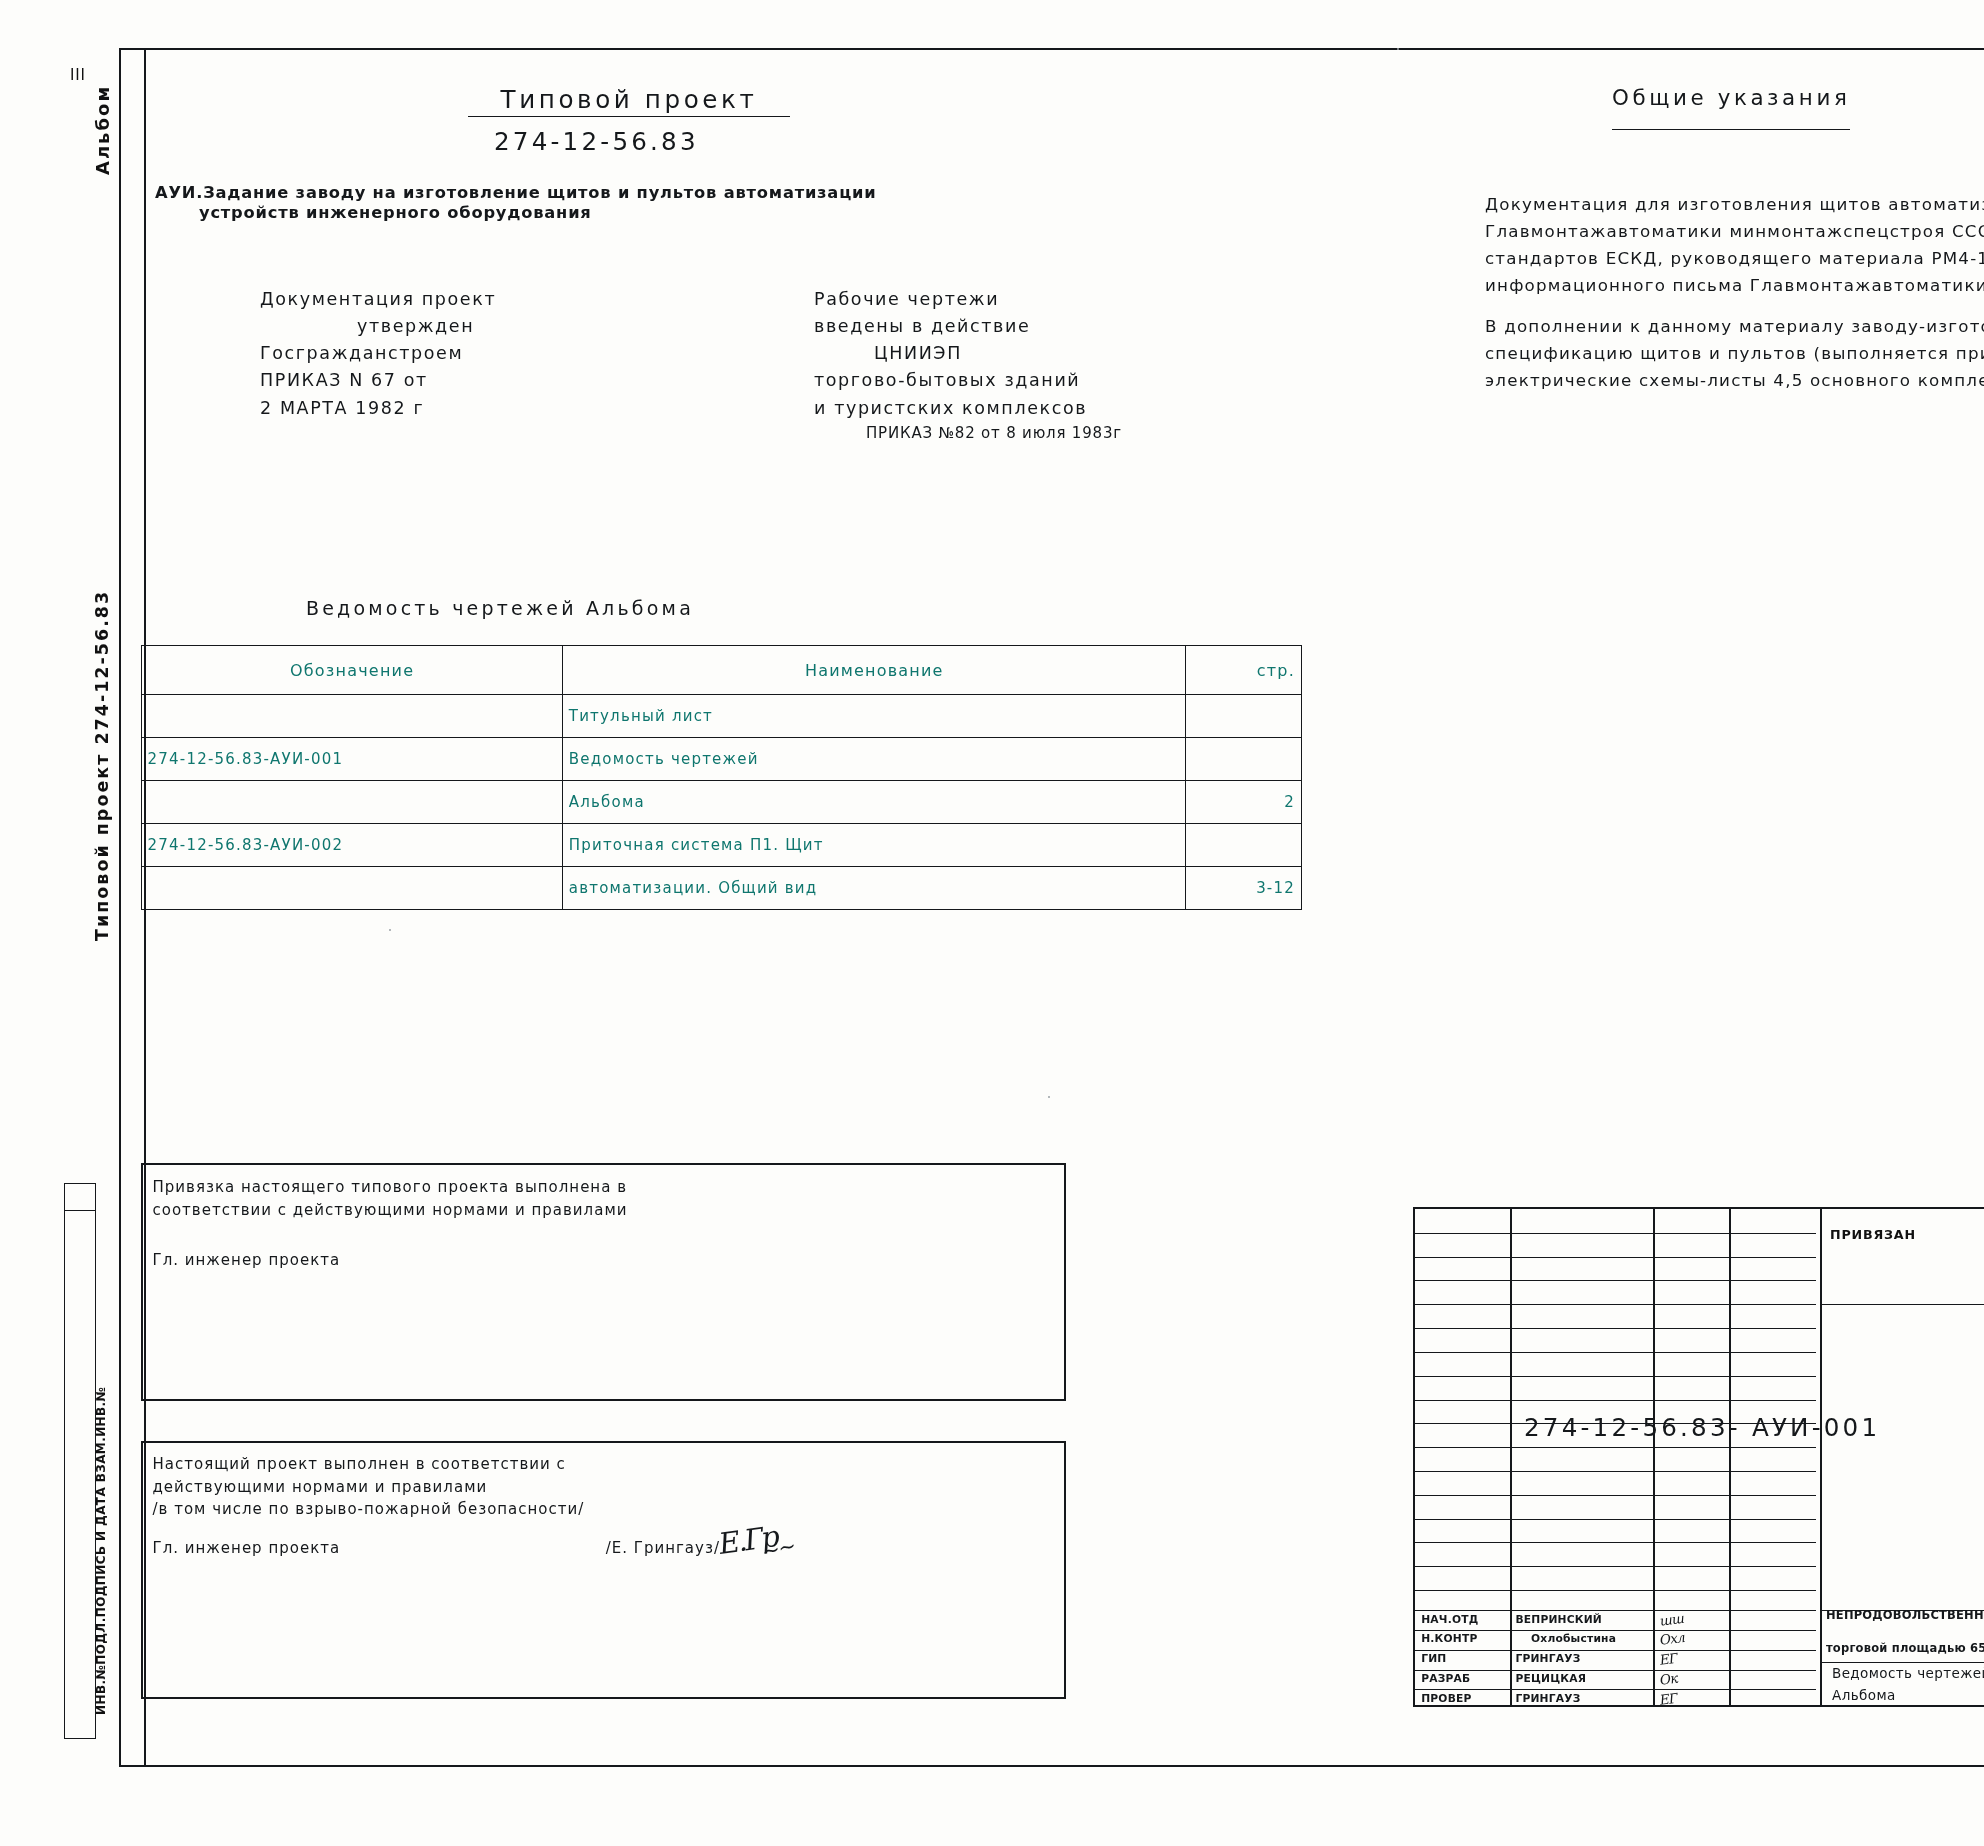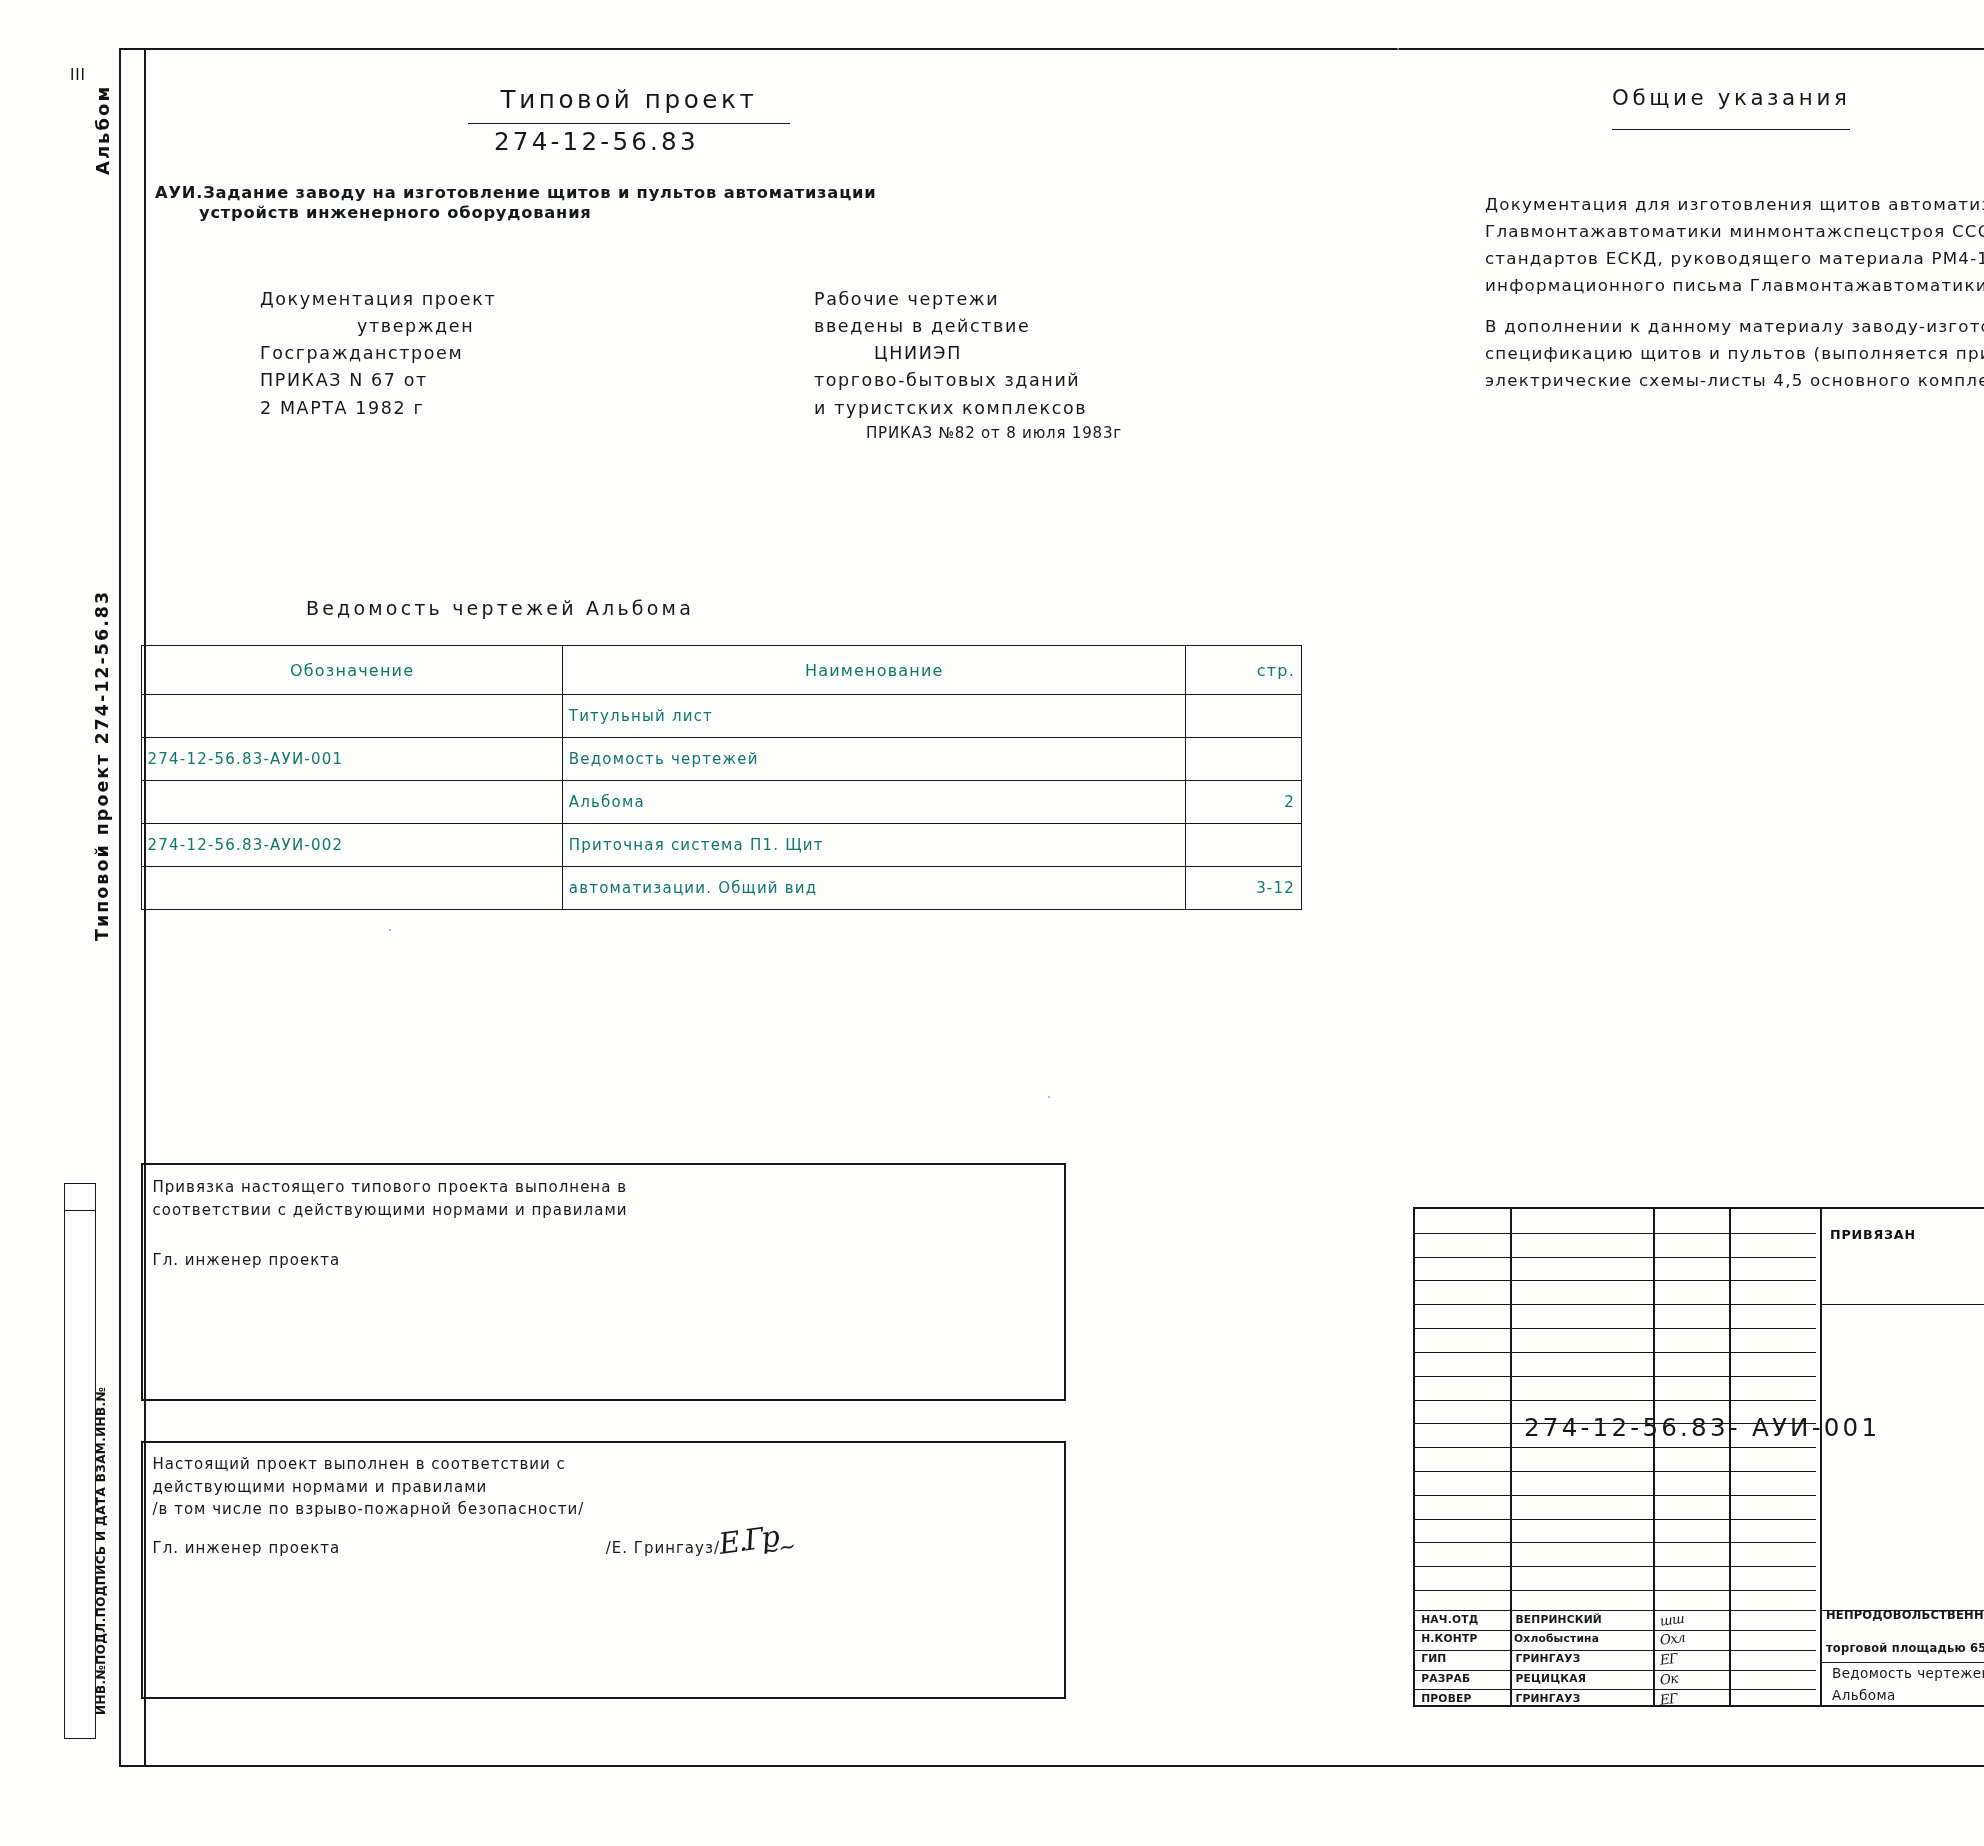--- a/index.html
+++ b/index.html
@@ -108,21 +108,21 @@
     position: absolute;
     left: 468px;
     top: 85px;
     font-size: 24.6px;
     letter-spacing: 3.6px;
     font-weight: 500;
   }
   .title-main .underline {
     display: block;
     border-bottom: 1.6px solid #15181b;
-    padding-bottom: 9px;
+    padding-bottom: 2px;
     width: 322px;
     text-align: center;
   }
   .title-code {
     position: absolute;
     left: 494px;
     top: 127px;
     font-size: 24.6px;
     letter-spacing: 3.2px;
   }
@@ -480,21 +480,21 @@
   </div>
 
   <div class="priv">ПРИВЯЗАН</div>
   <div class="big-code">274-12-56.83- АУИ-001</div>
 
   <div class="stamp-cell tiny" style="left:1418px; top:1609px; width:94px; height:20px; padding-left:3.2px;">НАЧ.ОТД</div>
   <div class="stamp-cell tiny" style="left:1513px; top:1609px; width:141px; height:20px; padding-left:2.4px;">ВЕПРИНСКИЙ</div>
   <div class="stamp-cell scribble" style="left:1656px; top:1609px; width:71px; height:20px; padding-left:4px;">шш</div>
 
   <div class="stamp-cell tiny" style="left:1418px; top:1628px; width:94px; height:20px; padding-left:3.2px;">Н.КОНТР</div>
-  <div class="stamp-cell tiny" style="left:1513px; top:1628px; width:141px; height:20px; padding-left:1px;">Охлобыстина</div>
+  <div class="stamp-cell tiny" style="left:1513px; top:1628px; width:141px; height:20px; padding-left:18px;">Охлобыстина</div>
   <div class="stamp-cell scribble" style="left:1656px; top:1628px; width:71px; height:20px; padding-left:4px;">Охл</div>
 
   <div class="stamp-cell tiny" style="left:1418px; top:1648px; width:94px; height:20px; padding-left:3.2px;">ГИП</div>
   <div class="stamp-cell tiny" style="left:1513px; top:1648px; width:141px; height:20px; padding-left:2.4px;">ГРИНГАУЗ</div>
   <div class="stamp-cell scribble" style="left:1656px; top:1648px; width:71px; height:20px; padding-left:4px;">ЕГ</div>
 
   <div class="stamp-cell tiny" style="left:1418px; top:1668px; width:94px; height:20px; padding-left:3.2px;">РАЗРАБ</div>
   <div class="stamp-cell tiny" style="left:1513px; top:1668px; width:141px; height:20px; padding-left:2.4px;">РЕЦИЦКАЯ</div>
   <div class="stamp-cell scribble" style="left:1656px; top:1668px; width:71px; height:20px; padding-left:4px;">Ок</div>
 

